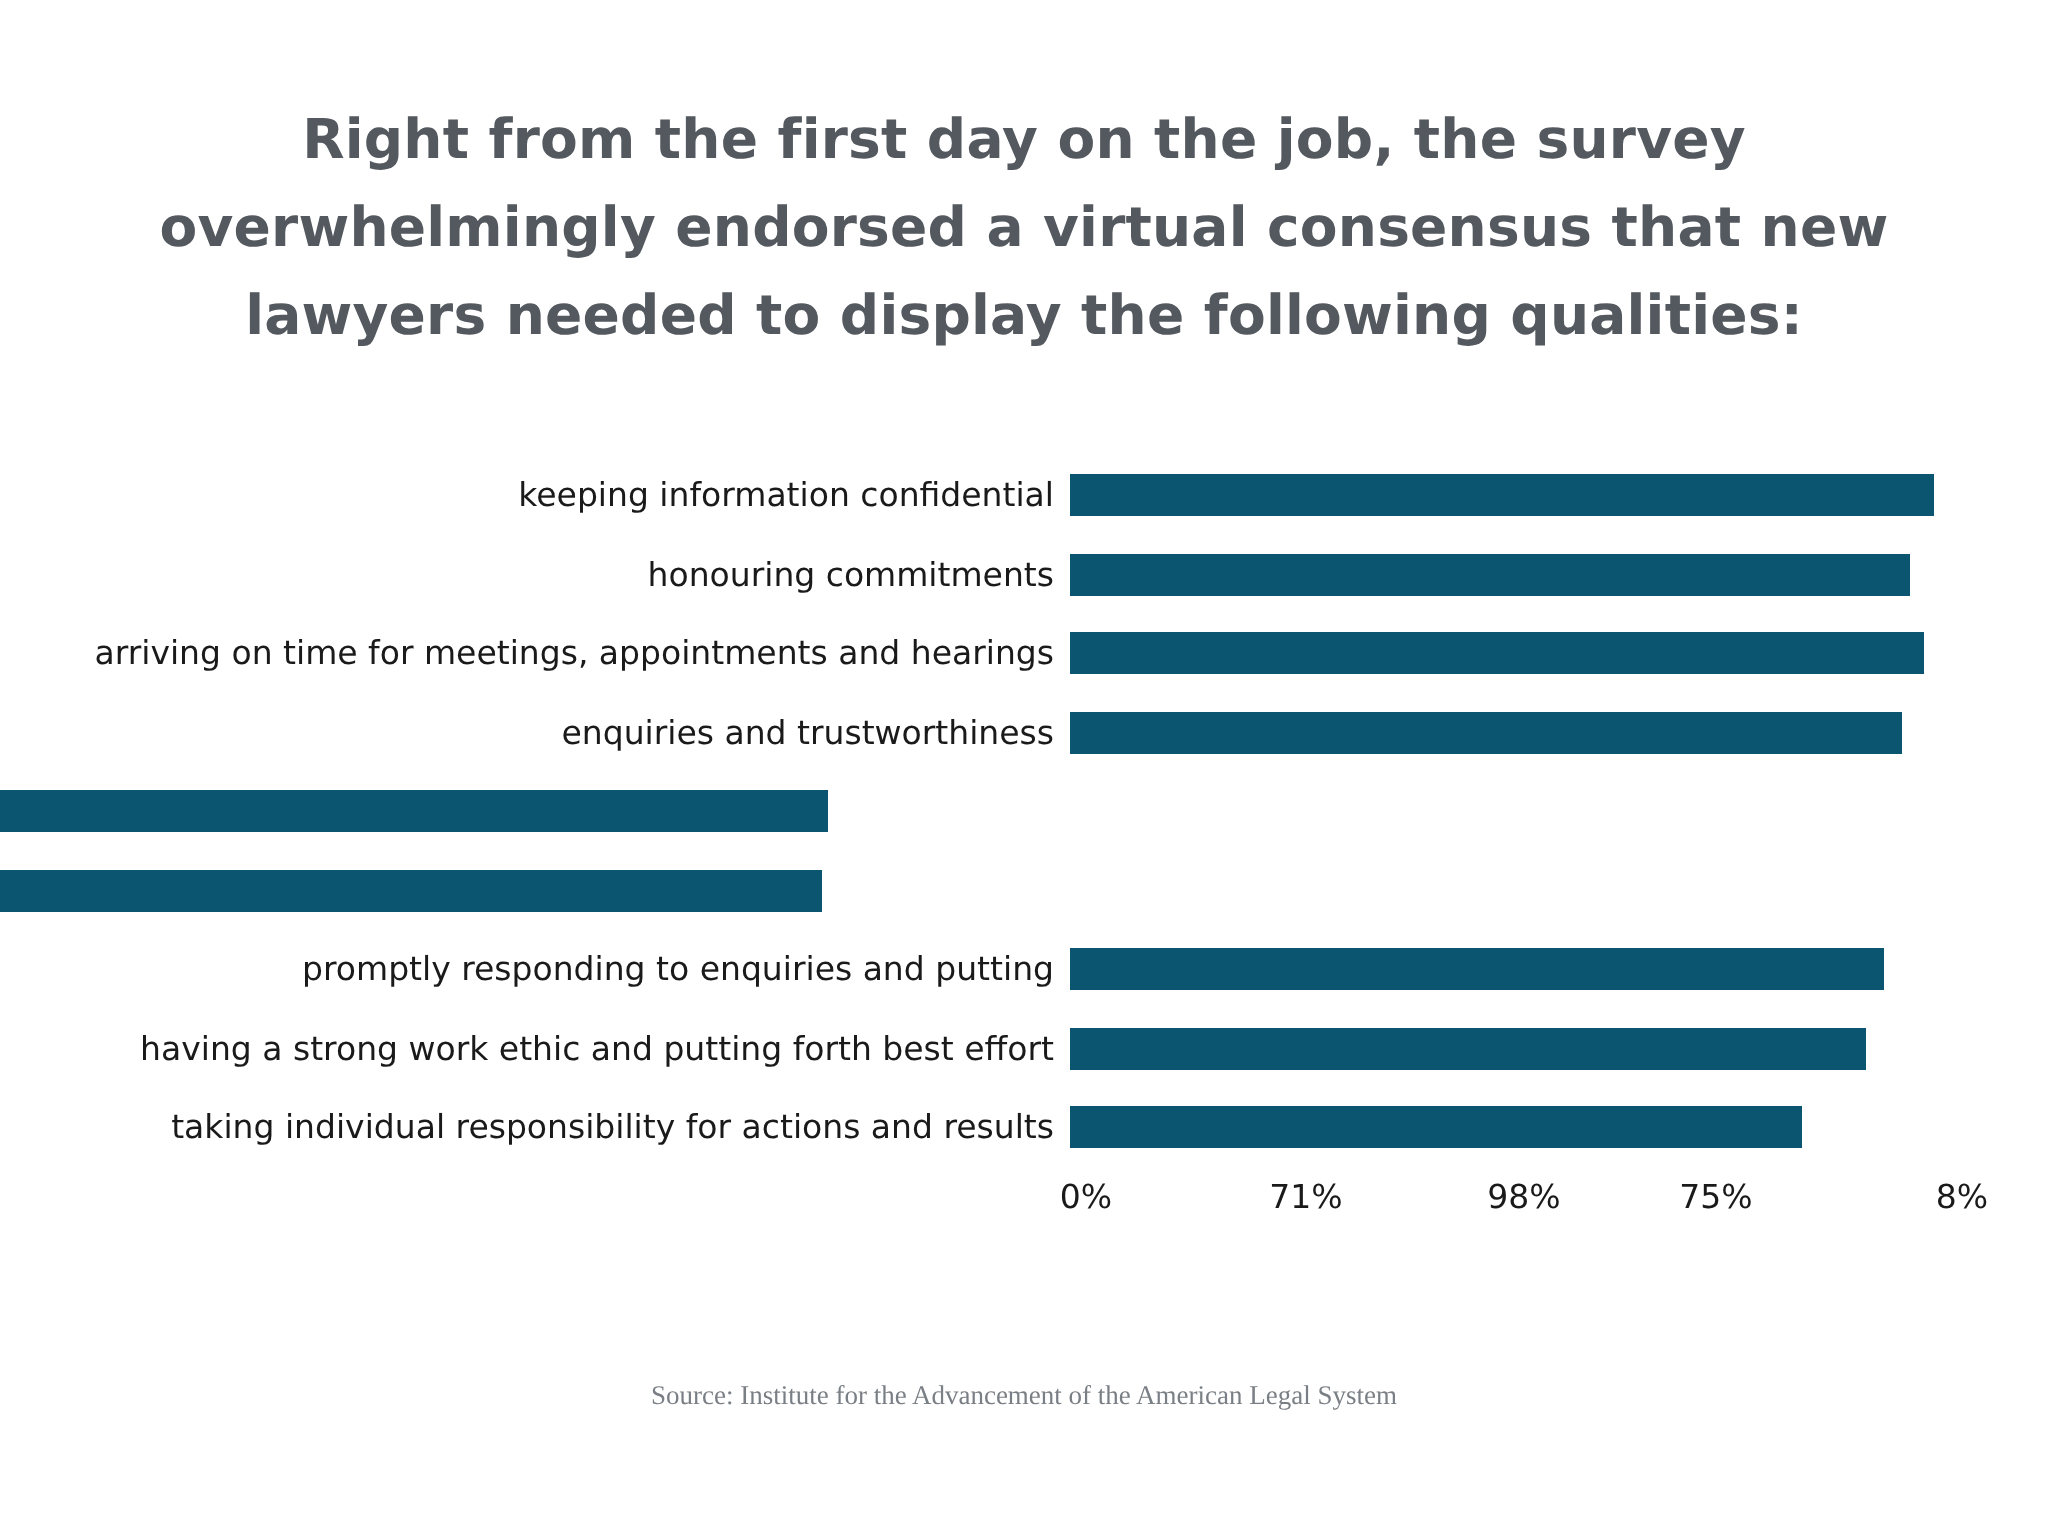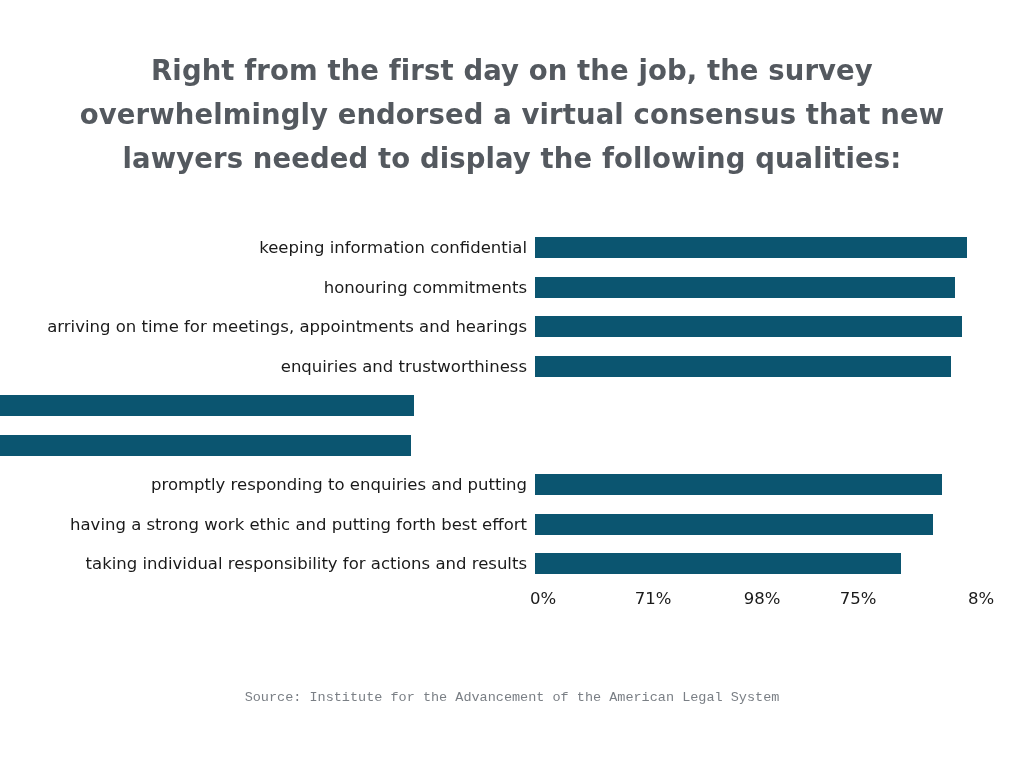--- a/index.html
+++ b/index.html
@@ -88,21 +88,21 @@
     white-space: nowrap;
   }
   .source {
     position: absolute;
     left: 0;
     top: 690px;
     width: 1024px;
     text-align: center;
     font-size: 13.5px;
     color: #7a7f85;
-    font-family: Liberation Mono, monospace;
+    font-family: Liberation Serif, serif;
   }
 </style>
 </head>
 <body>
 
 <div class="slide">
 
   <div class="title">Right from the first day on the job, the survey overwhelmingly endorsed a virtual consensus that new lawyers needed to display the following qualities:</div>
 
   <div class="chart-area">

